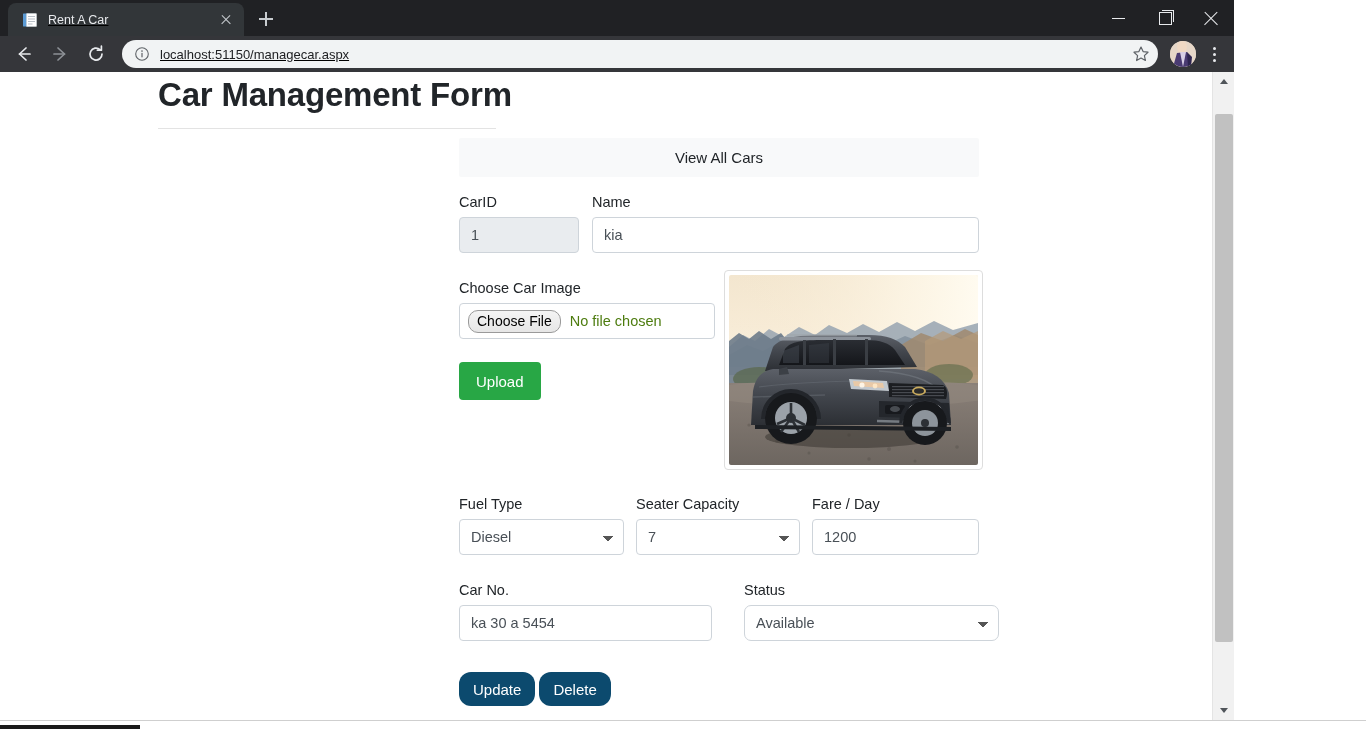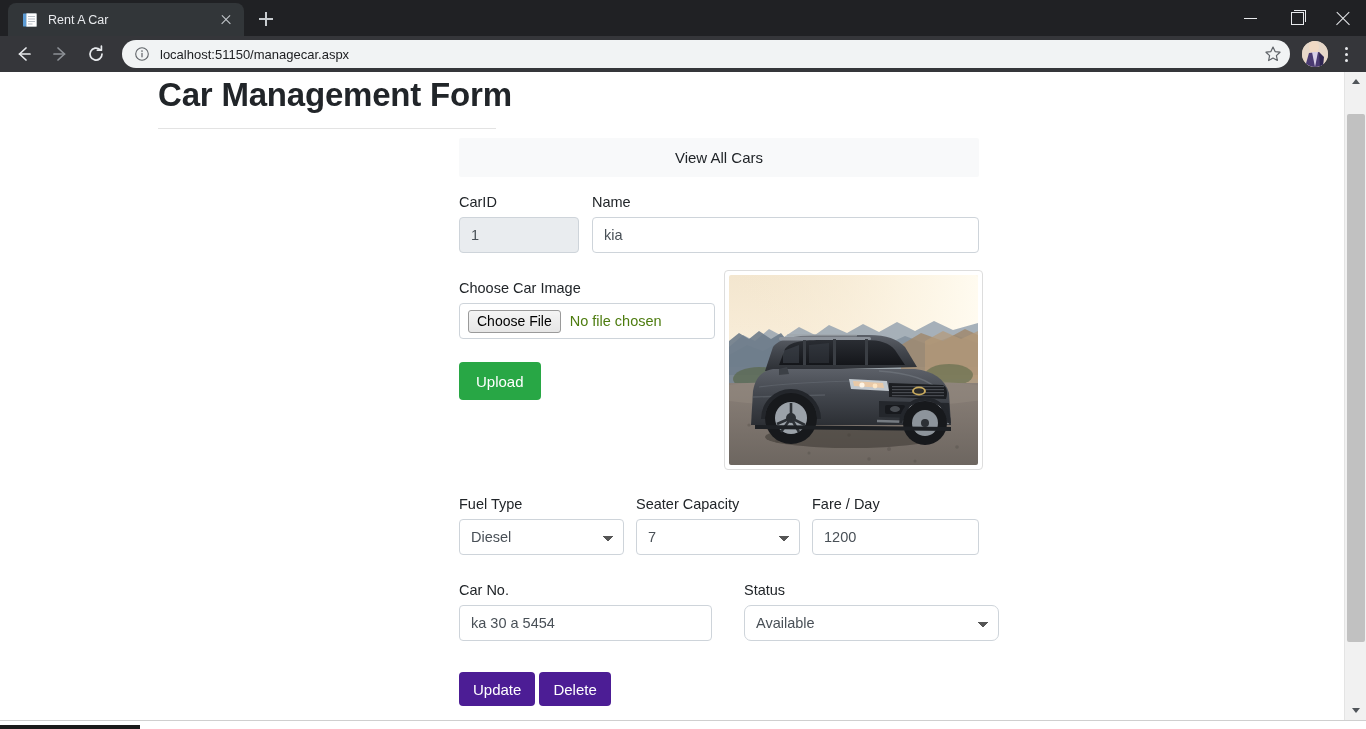--- a/index.html
+++ b/index.html
@@ -5,21 +5,21 @@
   * { box-sizing: border-box; }
   html, body {
     margin: 0; padding: 0;
     width: 1366px; height: 729px;
     overflow: hidden;
     font-family: "Liberation Sans", sans-serif;
     background: #ffffff;
   }
 
   
-  .browser { width: 1366px; height: 729px; position: relative; background: #fff; }
+  .browser { width: 1234px; height: 729px; position: relative; background: #fff; text-decoration: underline; }
 
   .tabstrip {
     height: 36px; background: #202124;
     display: flex; align-items: flex-end; padding-left: 8px;
     position: relative;
   }
   .tab {
     width: 236px; height: 33px;
     background: #323639;
     border-radius: 8px 8px 0 0;
@@ -184,21 +184,21 @@
   .row-2 { position: absolute; top: 142px; left: 0; width: 525px; }
   .file-col { width: 256px; }
   .file-wrap {
     width: 256px; height: 36px; border: 1px solid #ced4da; border-radius: 4px;
     background: #fff; display: flex; align-items: center; padding: 0 8px;
   }
   .choose-file-btn {
     font-family: "Liberation Sans", sans-serif;
     font-size: 14px; color: #000;
     background: linear-gradient(#f4f4f4, #e6e6e6);
-    border: 1px solid #9a9a9a; border-radius: 3px;
+    border: 1px solid #9a9a9a; border-radius: 10px;
     padding: 3px 8px; cursor: pointer; line-height: 1.1;
   }
   .no-file { font-size: 14.5px; color: #4d7c0f; margin-left: 9px; }
 
   .upload-btn {
     margin-top: 23px; background: #28a745; color: #fff;
     border: none; border-radius: 4px; padding: 0 17px; height: 38px;
     font-size: 15px; cursor: pointer;
     font-family: "Liberation Sans", sans-serif;
   }
@@ -220,21 +220,21 @@
   .c-fare input  { width: 167px; }
 
   .row-4 { position: absolute; top: 444px; left: 0; display: flex; gap: 20px; }
   .c-carno  { width: 253px; margin-right: 12px; }
   .c-status { width: 255px; }
   .c-carno input  { width: 253px; }
   .c-status select { width: 255px; border-radius: 7px; }
 
   .row-5 { position: absolute; top: 534px; left: 0; display: flex; gap: 4px; }
   .teal-btn {
-    background: #4c1d95; color: #fff; border: none; border-radius: 4px;
+    background: #0c4a6e; color: #fff; border: none; border-radius: 12px;
     height: 34px; padding: 0 14px; font-size: 15px; cursor: pointer;
     font-family: "Liberation Sans", sans-serif;
   }
 
   
   .scrollbar {
     position: absolute; right: 0; top: 72px;
     width: 22px; height: 648px; background: #f1f1f1;
     border-left: 1px solid #e4e4e4;
   }

